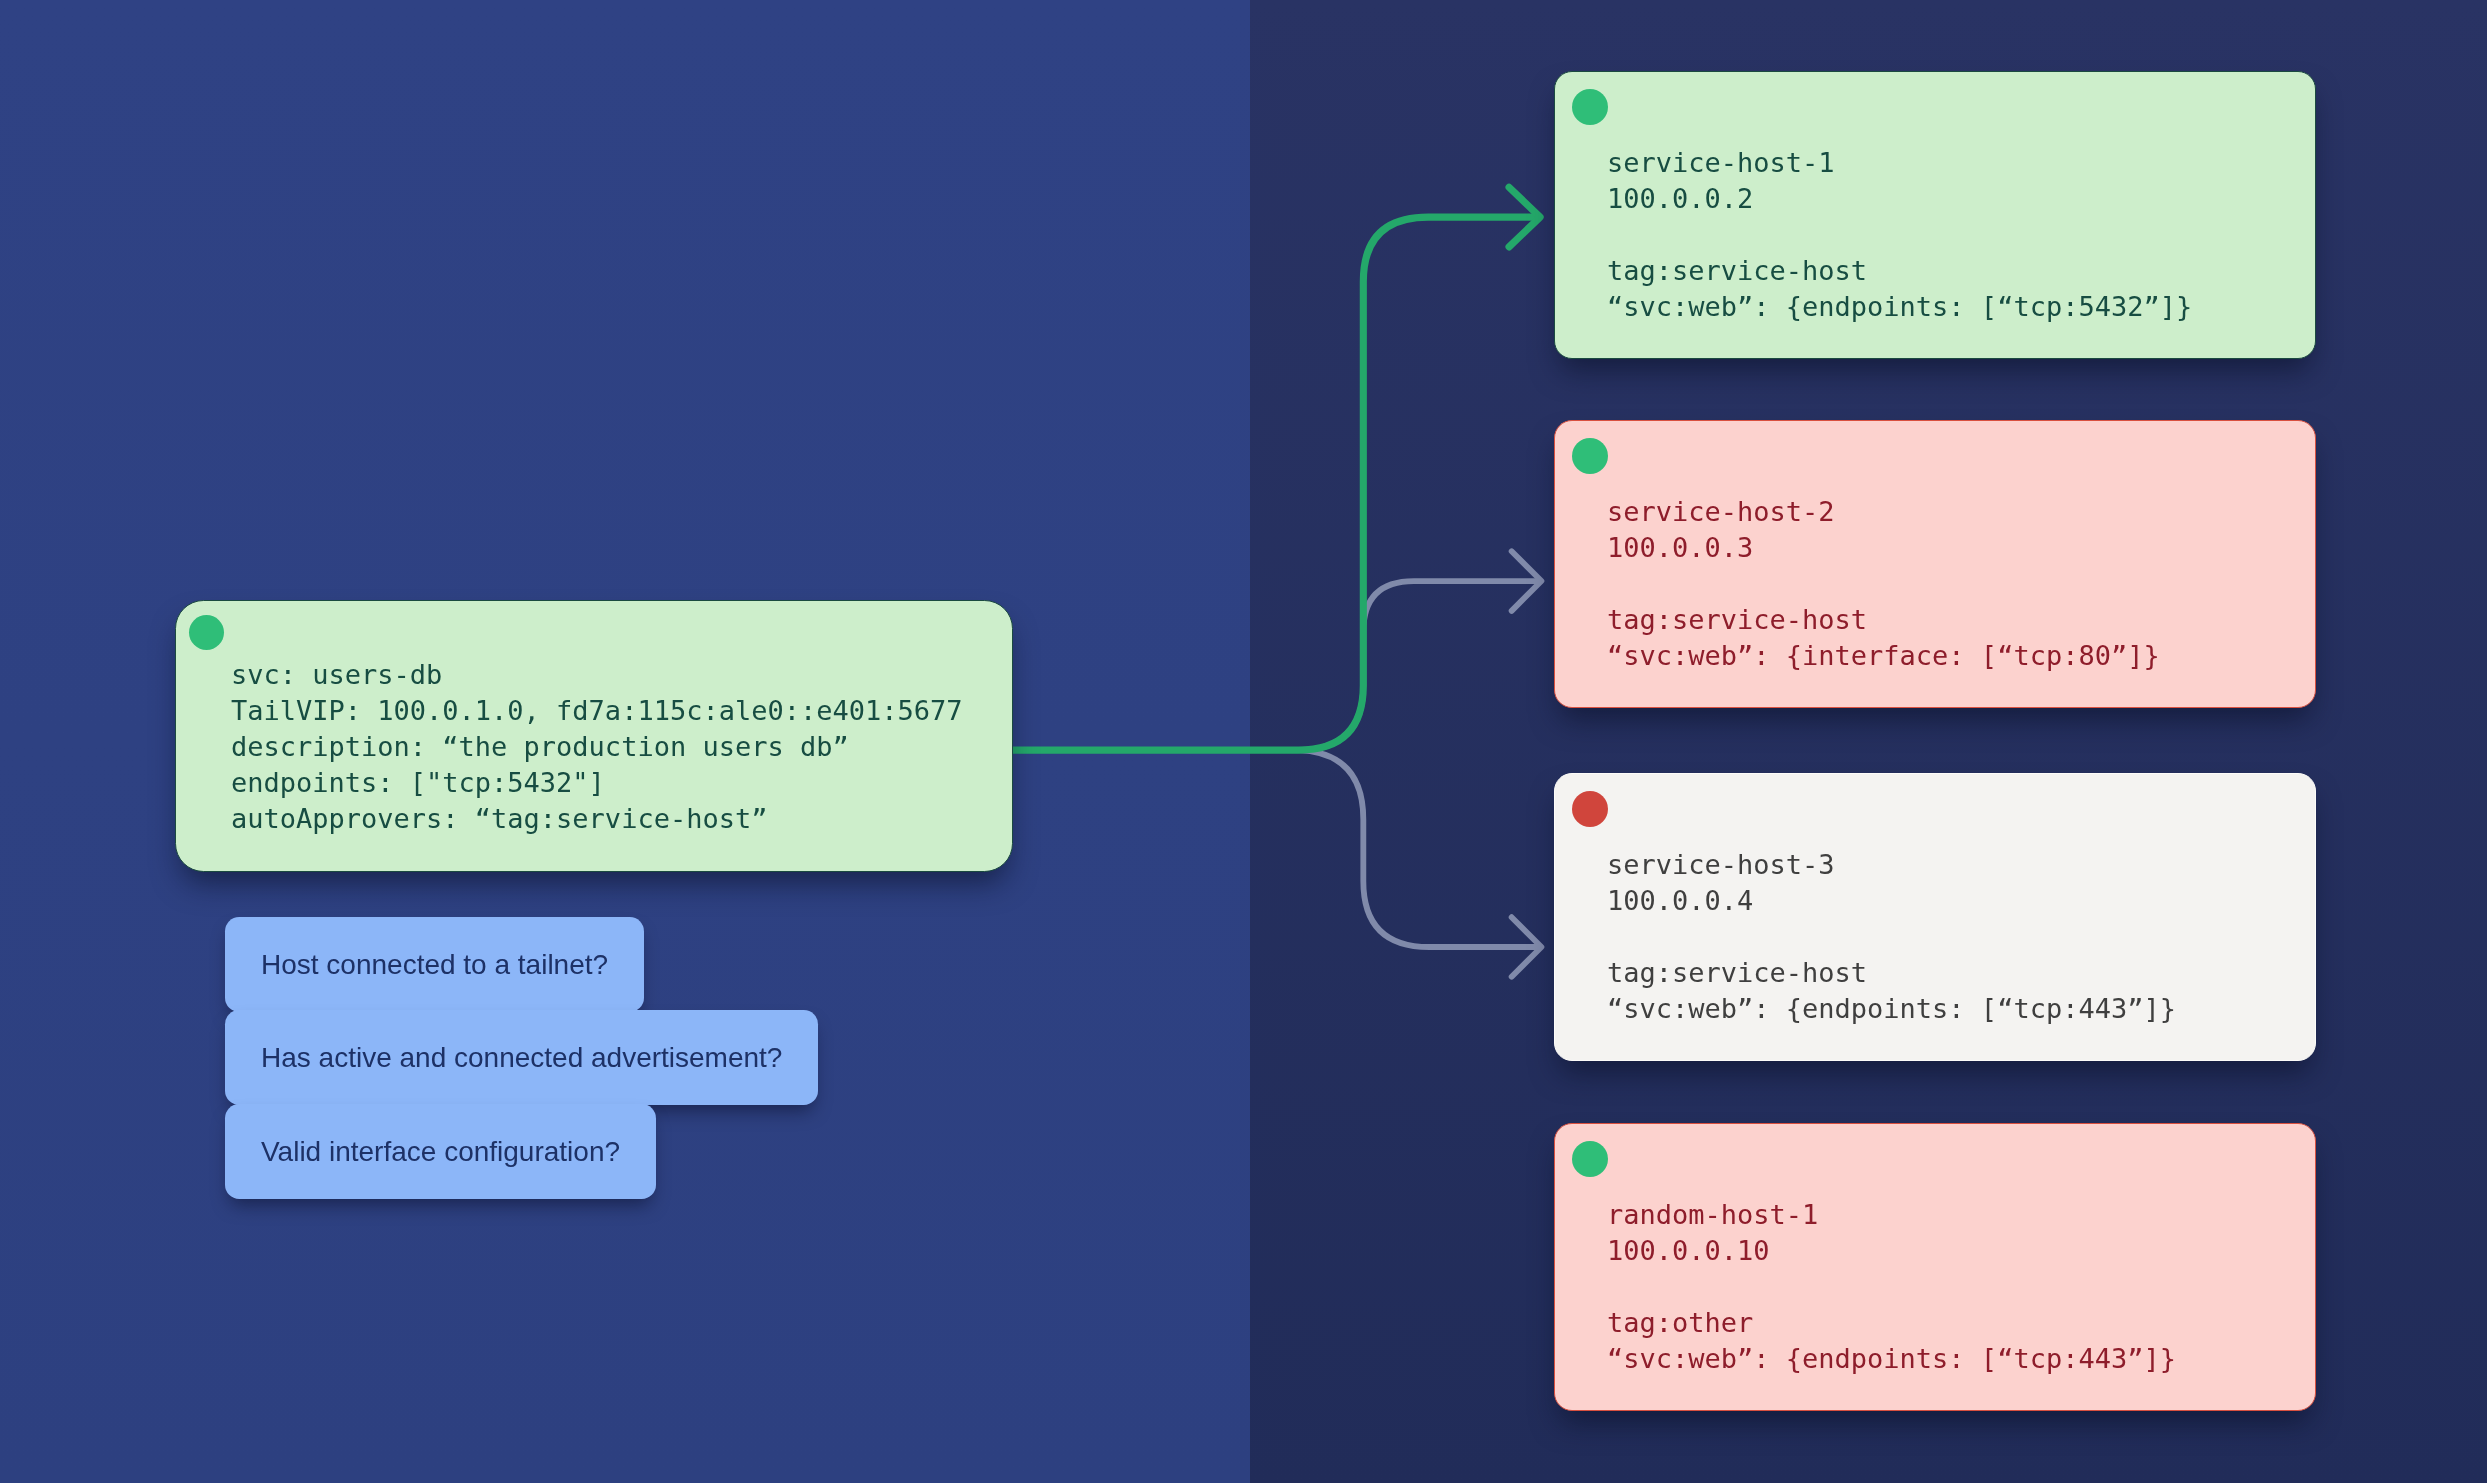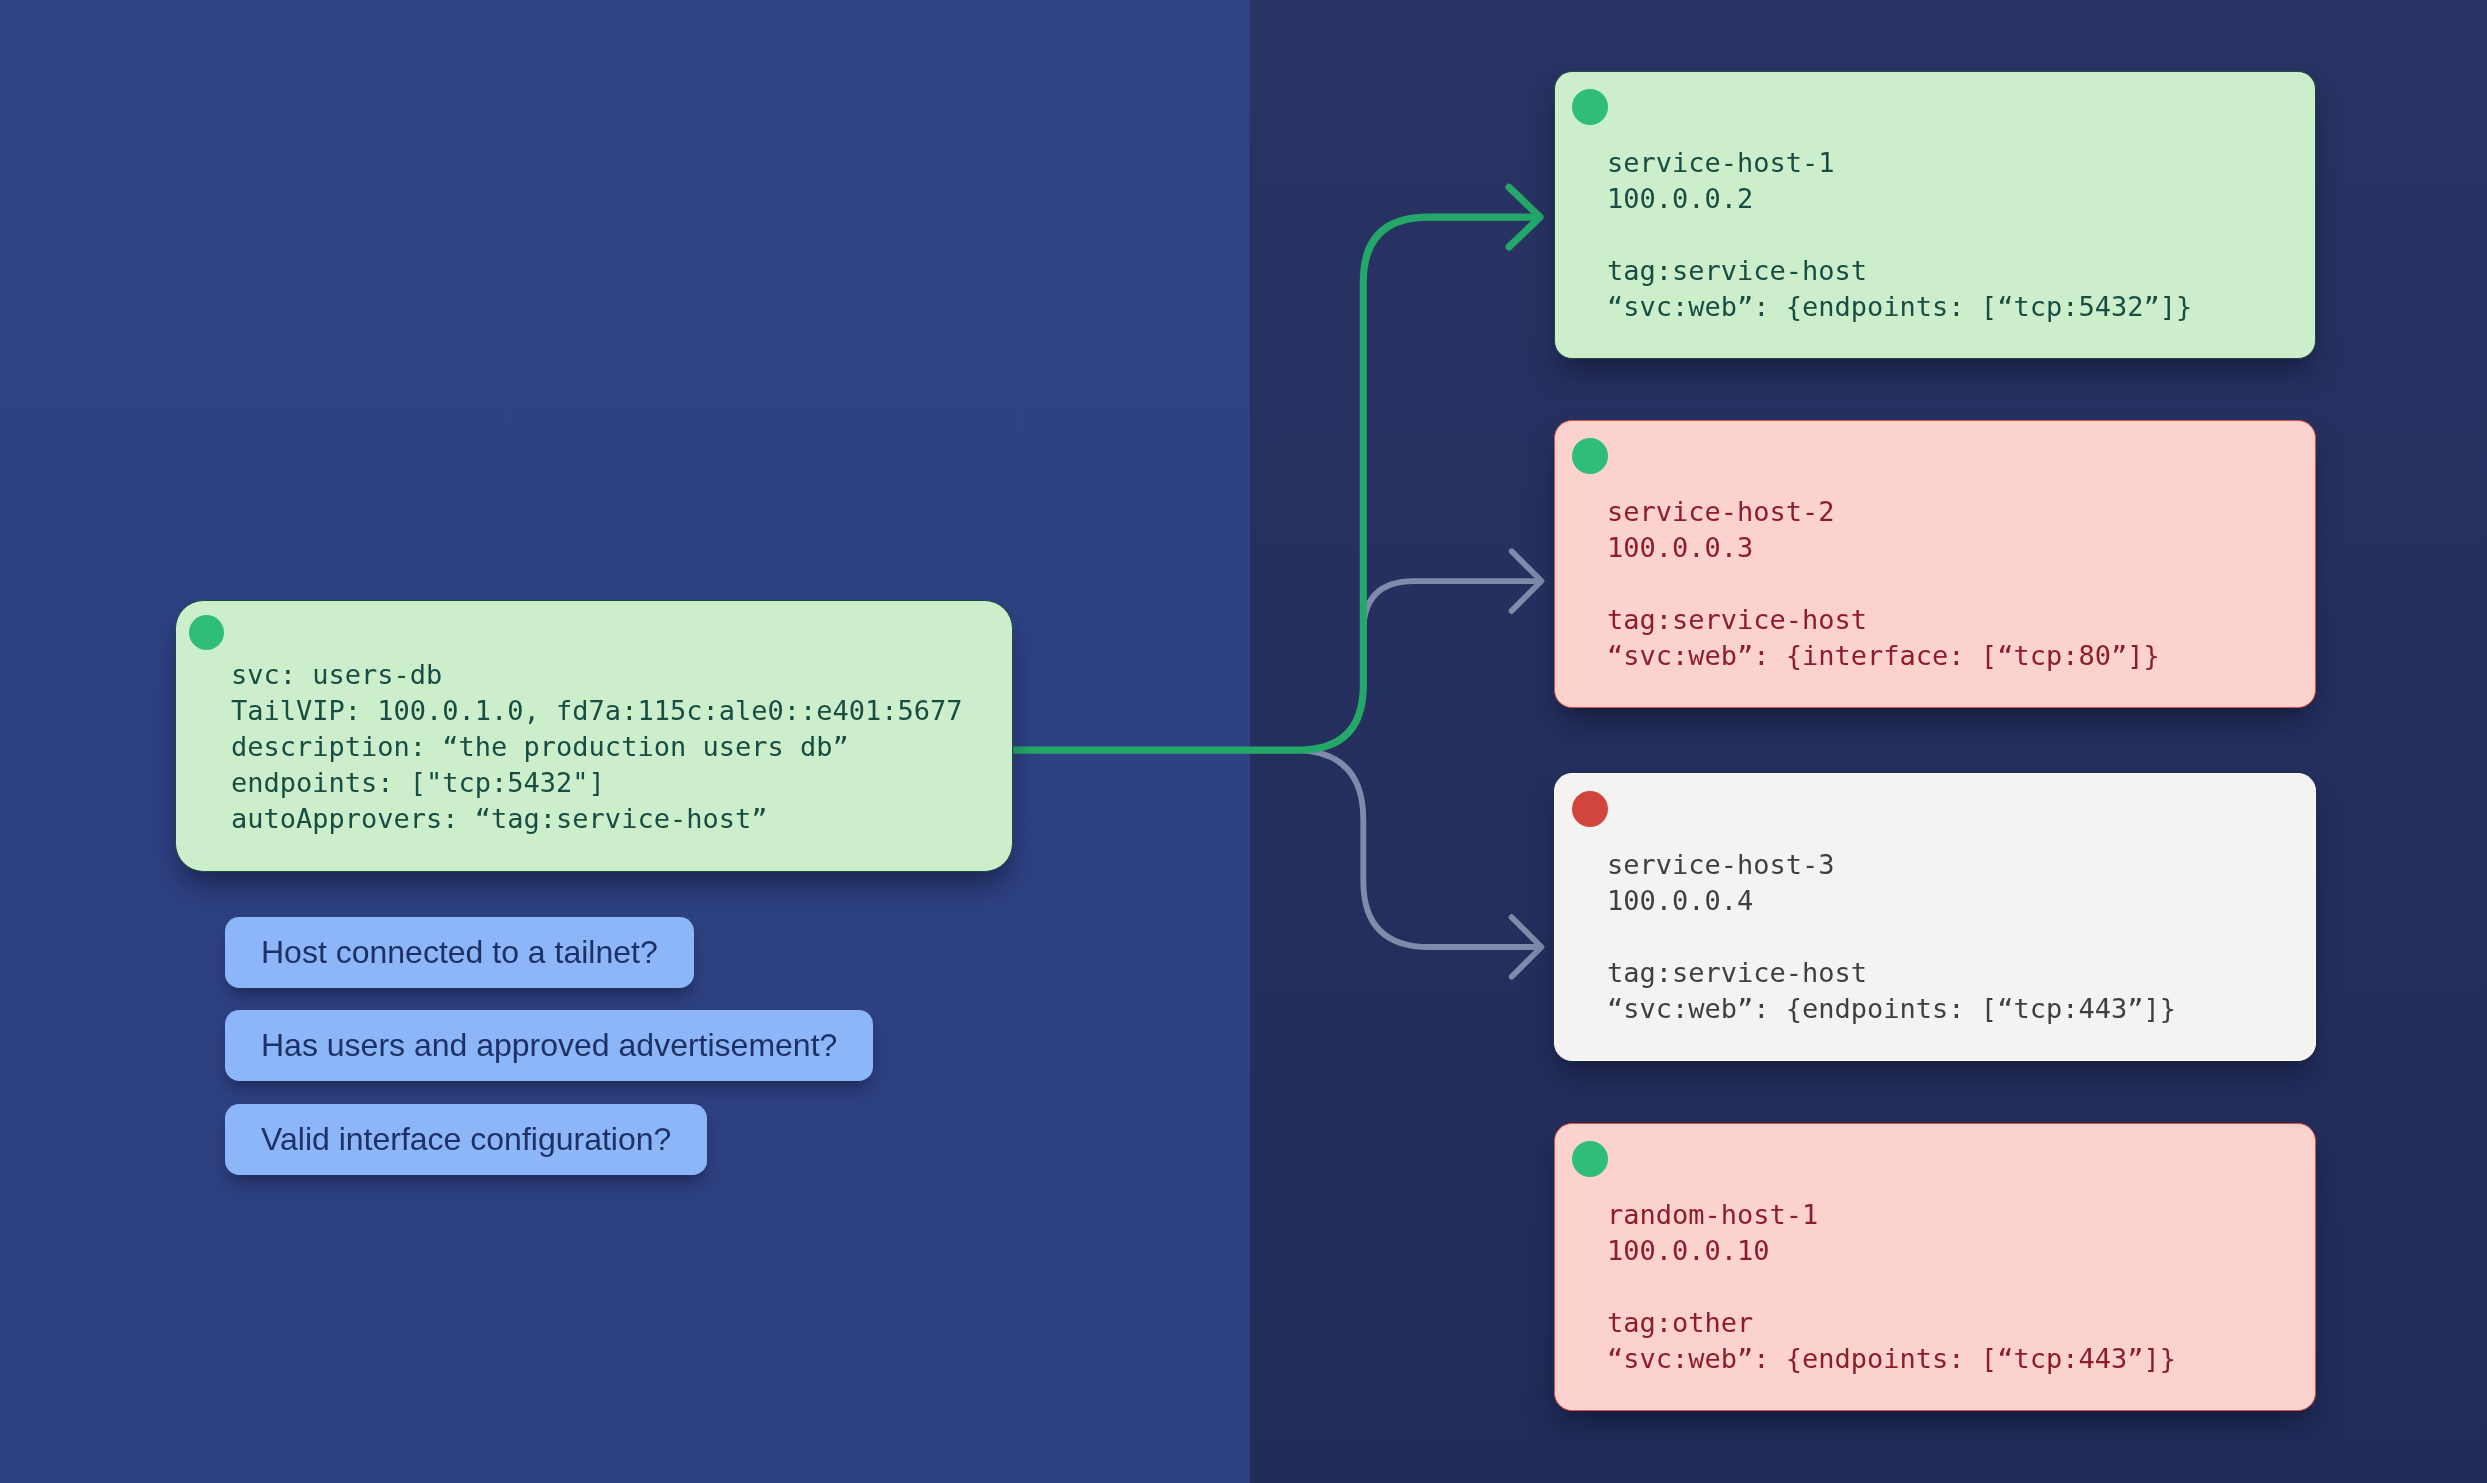--- a/index.html
+++ b/index.html
@@ -29,22 +29,22 @@
   .main-card{left:175px;top:600px;width:838px;height:272px;}
   .main-card .dot{left:13px;top:14.2px;width:35px;height:35px;}
   .main-card .code{position:absolute;left:55px;top:56px;}
   .host-card{left:1554px;width:762px;height:288px;border-radius:18px;}
   .host-card .dot{left:17px;top:17px;width:36px;height:36px;}
   .host-card .code{position:absolute;left:52px;top:73px;}
   .code{font-family:"DejaVu Sans Mono","Liberation Mono",monospace;font-size:27px;}
   .line{height:36px;line-height:36px;white-space:pre;}
   .chip{
     position:absolute;left:225px;z-index:2;height:63px;line-height:63px;
-    padding:4px 36px;border-radius:14.2px;background:#8cb6f8;color:#1d3166;
-    font-size:32px;font-weight:500;white-space:nowrap;
+    padding:16px 36px;border-radius:14.2px;background:#8cb6f8;color:#1d3166;
+    font-size:28px;font-weight:500;white-space:nowrap;
     box-shadow:0 10.4px 17px -5.2px rgba(8,12,35,.5);
   }
 </style>
 </head>
 <body>
 
 <div class="bg-left"></div>
 <div class="bg-right"></div>
 
 <svg class="arrows" width="2487" height="1484" viewBox="0 0 3840 2291" fill="none">
@@ -70,21 +70,21 @@
   <div class="code">
     <div class="line">svc: users-db</div>
     <div class="line">TailVIP: 100.0.1.0, fd7a:115c:ale0::e401:5677</div>
     <div class="line">description: “the production users db”</div>
     <div class="line">endpoints: ["tcp:5432"]</div>
     <div class="line">autoApprovers: “tag:service-host”</div>
   </div>
 </div>
 
 <div class="chip" style="top:917px">Host connected to a tailnet?</div>
-<div class="chip" style="top:1010px">Has users and approved advertisement?</div>
+<div class="chip" style="top:1010px">Has active and connected advertisement?</div>
 <div class="chip" style="top:1104px">Valid interface configuration?</div>
 
 <div class="card green host-card" style="top:71px">
   <span class="dot green-dot"></span>
   <div class="code">
     <div class="line">service-host-1</div>
     <div class="line">100.0.0.2</div>
     <div class="line gap"></div>
     <div class="line">tag:service-host</div>
     <div class="line">“svc:web”: {endpoints: [“tcp:5432”]}</div>

